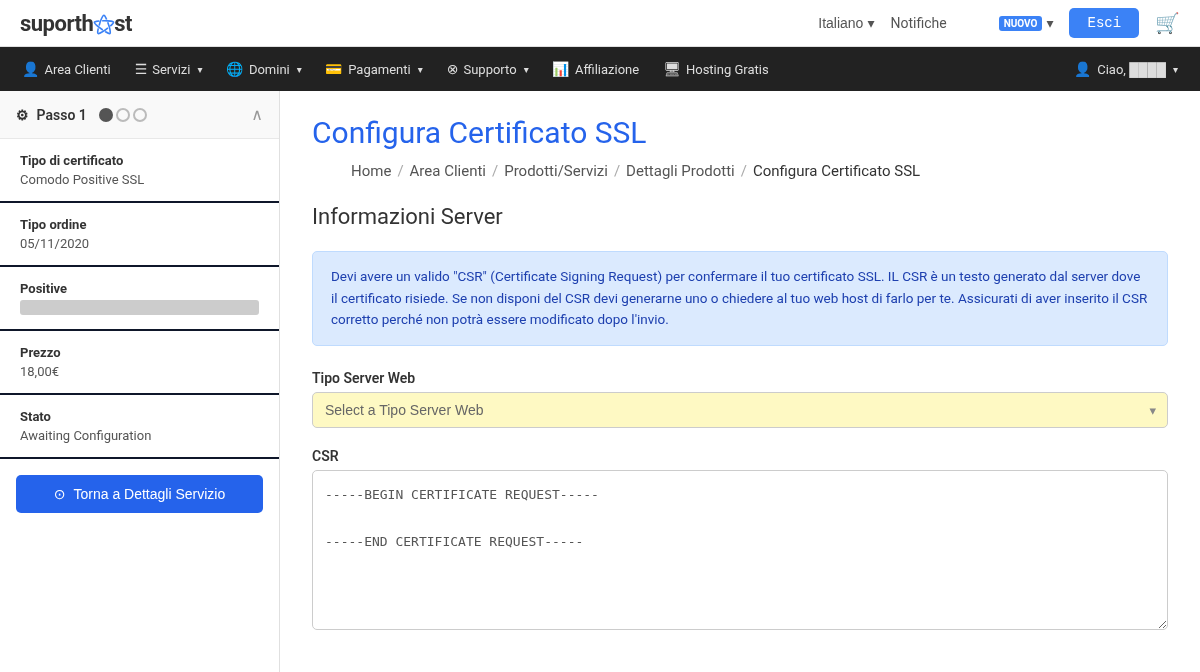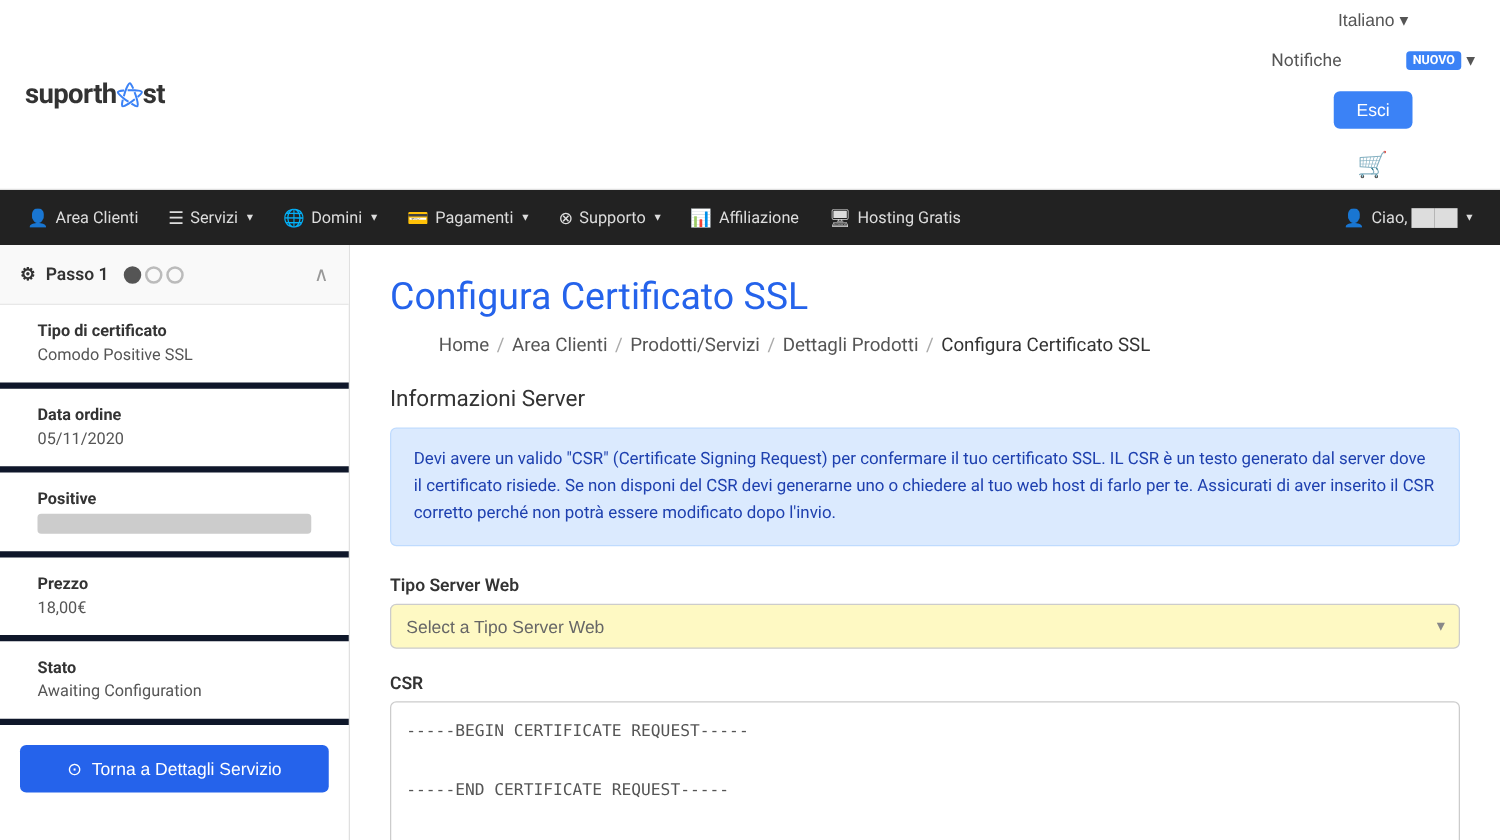--- a/index.html
+++ b/index.html
@@ -18,41 +18,40 @@
       font-size: 22px;
       font-weight: 700;
       color: #333;
       letter-spacing: -0.5px;
     }
     .logo span.cloud { color: #3b82f6; }
     .top-bar-right {
       display: flex;
       align-items: center;
       gap: 16px;
-      flex-direction: column;
     }
     .lang-btn {
       display: flex; align-items: center; gap: 4px;
       cursor: pointer; color: #555; font-size: 14px;
       background: none; border: none;
     }
     .notifiche-wrap {
       display: flex; align-items: center; gap: 4px;
       cursor: pointer; color: #555; font-size: 14px;
     }
     .badge-nuovo {
       background: #3b82f6; color: #fff;
       font-size: 10px; font-weight: 700;
       padding: 2px 5px; border-radius: 3px; margin-left: 48px;
     }
     .esci-btn {
       background: #3b82f6; color: #fff;
       border: none; border-radius: 5px;
       padding: 7px 18px; font-size: 14px;
-      cursor: pointer; font-weight: 500;
+      cursor: pointer; font-weight: 500; font-family: Liberation Mono, monospace;
     }
     .cart-icon { color: #555; font-size: 20px; cursor: pointer; }
 
     
     .nav-bar {
       background: #222;
       display: flex;
       align-items: center;
       padding: 0 10px;
       height: 44px;
@@ -98,21 +97,21 @@
     .step-circles { display: flex; align-items: center; gap: 3px; margin-left: 4px; }
     .step-dot {
       width: 14px; height: 14px; border-radius: 50%;
       border: 2px solid #aaa;
       display: inline-block;
     }
     .step-dot.active { border-color: #555; background: #555; }
     .step-dot.empty { border-color: #bbb; background: transparent; }
     .sidebar-collapse { color: #999; cursor: pointer; font-size: 16px; }
 
-    .sidebar-section { padding: 14px 30px; border-bottom: 5px solid #0f172a; }
+    .sidebar-section { padding: 14px 20px; border-bottom: 2px solid #0f172a; }
     .sidebar-label { font-weight: 700; font-size: 13px; color: #333; margin-bottom: 4px; }
     .sidebar-value { font-size: 13px; color: #555; }
     .sidebar-value.blurred {
       background: #ccc; color: transparent; border-radius: 3px;
       user-select: none;
     }
 
     .torna-btn {
       display: flex; align-items: center; justify-content: center; gap: 8px;
       background: #2563eb; color: #fff;
@@ -133,21 +132,21 @@
       margin-bottom: 12px;
     }
     .breadcrumb {
       display: flex; align-items: flex-end; gap: 6px;
       font-size: 15px; color: #666; margin-bottom: 24px; margin-left: 39px;
     }
     .breadcrumb a { color: #555; text-decoration: none; }
     .breadcrumb .sep { color: #aaa; }
     .breadcrumb .current { color: #333; }
 
-    .section-title { font-size: 18px; font-weight: 400; color: #333; margin-bottom: 12px; }
+    .section-title { font-size: 22px; font-weight: 400; color: #333; margin-bottom: 22px; }
 
     .info-box {
       background: #dbeafe;
       border: 1px solid #bfdbfe;
       border-radius: 5px;
       padding: 14px 18px;
       font-size: 13.5px;
       color: #1e40af;
       line-height: 1.6;
       margin-bottom: 24px;
@@ -260,21 +259,21 @@
       </div>
       <span class="sidebar-collapse">∧</span>
     </div>
 
     <div class="sidebar-section">
       <div class="sidebar-label">Tipo di certificato</div>
       <div class="sidebar-value">Comodo Positive SSL</div>
     </div>
 
     <div class="sidebar-section">
-      <div class="sidebar-label">Data ordine</div>
+      <div class="sidebar-label">Tipo ordine</div>
       <div class="sidebar-value">05/11/2020</div>
     </div>
 
     <div class="sidebar-section">
       <div class="sidebar-label">Positive</div>
       <div class="sidebar-value blurred">██████████████</div>
     </div>
 
     <div class="sidebar-section">
       <div class="sidebar-label">Prezzo</div>

